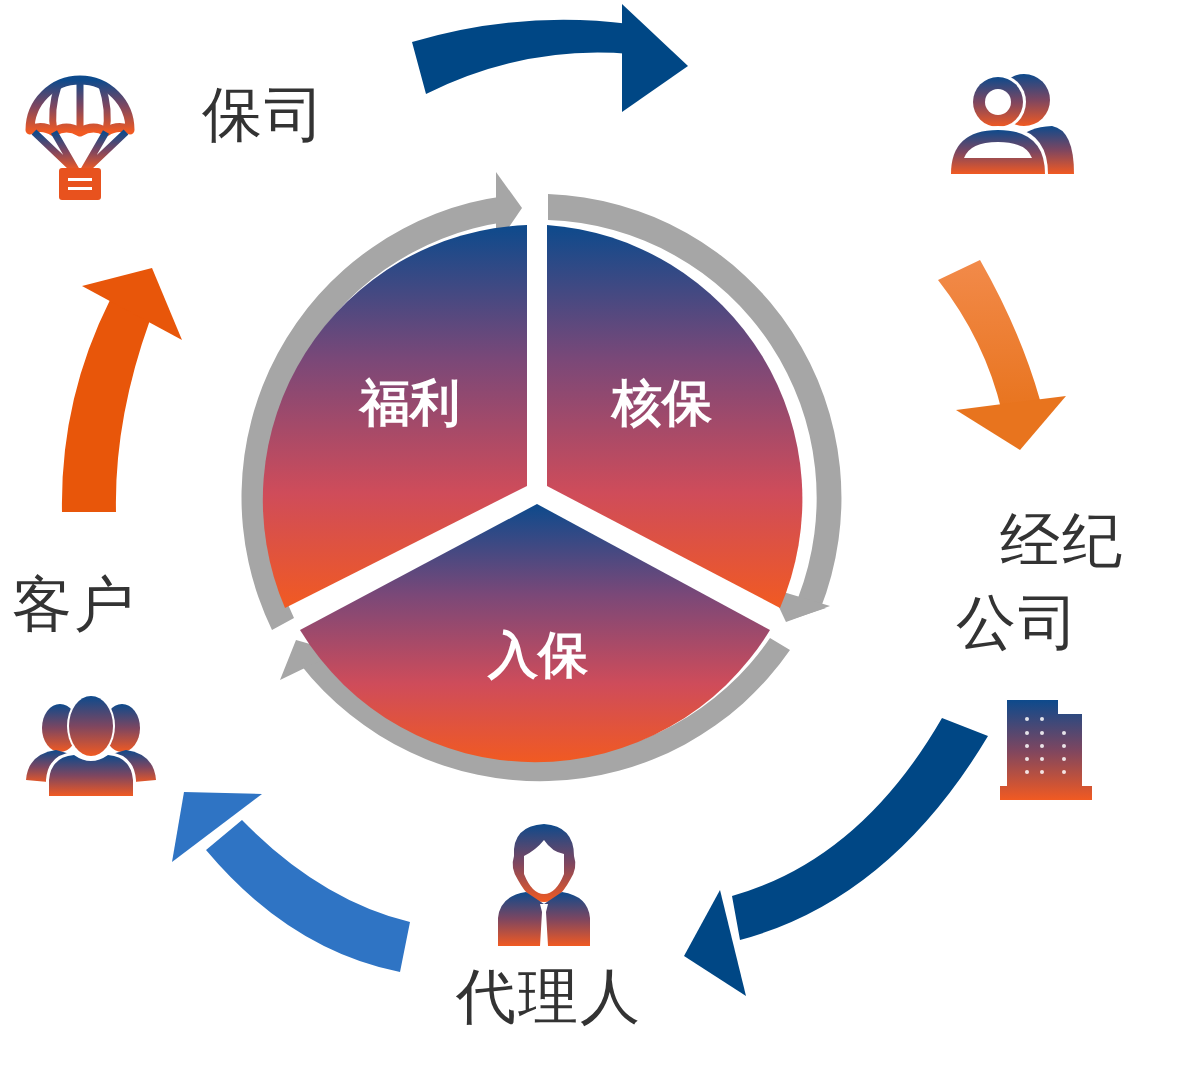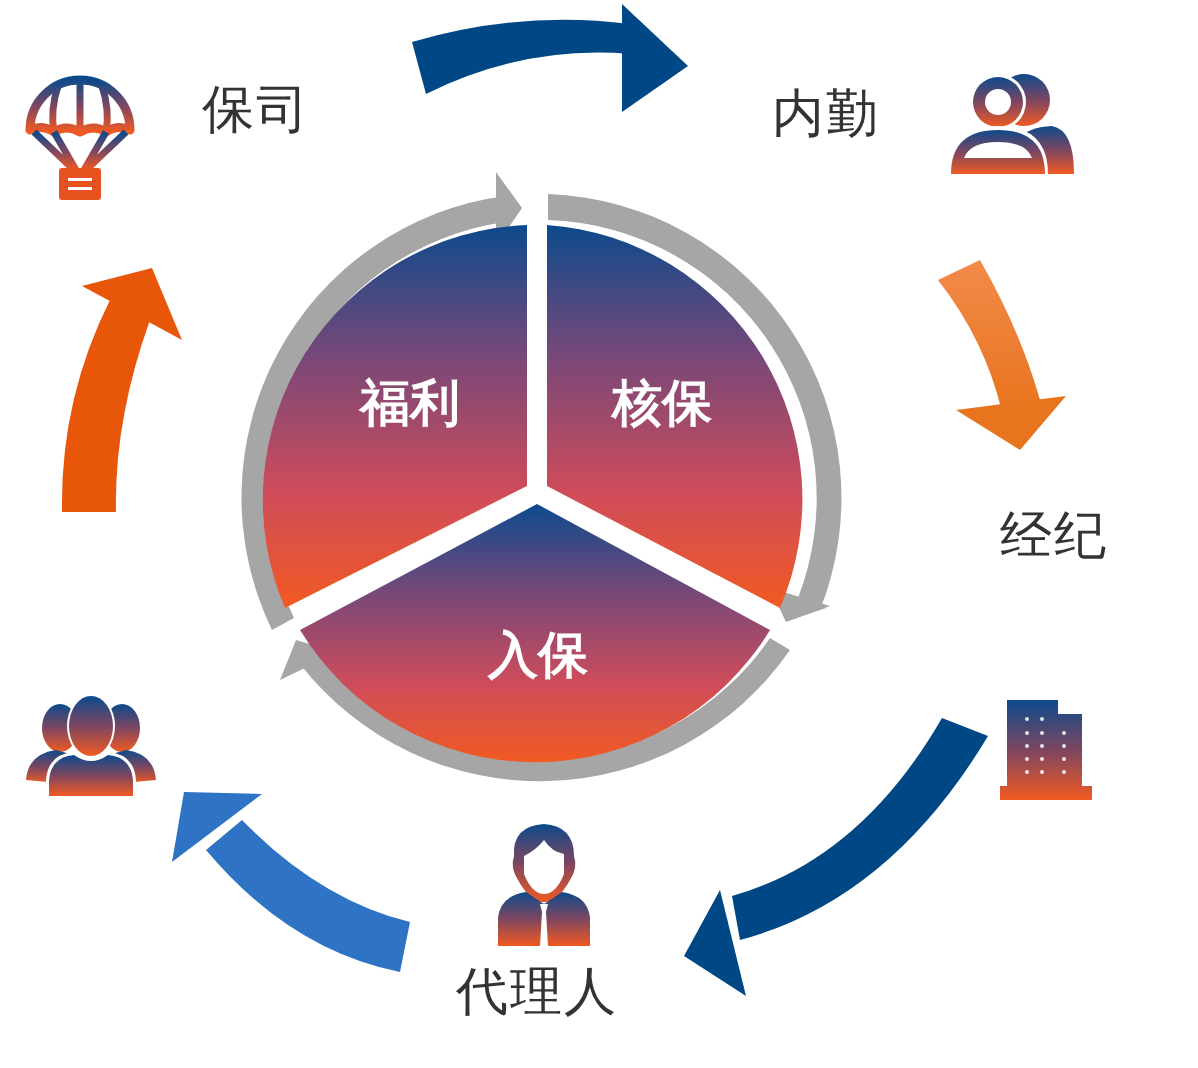--- a/index.html
+++ b/index.html
@@ -1,19 +1,19 @@
 <!DOCTYPE html>
 <html><head>
 <meta charset="utf-8">
 <style>
   html, body { margin: 0; padding: 0; background: #ffffff; }
   body { width: 1198px; height: 1068px; position: relative; overflow: hidden;
          font-family: "DejaVu Sans", "Liberation Sans", sans-serif; }
   #stage { position: absolute; left: 0; top: 0; width: 1198px; height: 1068px; }
-  .node-label { position: absolute; color: #333333; font-size: 52px; line-height: 1.15;
+  .node-label { position: absolute; color: #333333; font-size: 60px; line-height: 1.15;
                 letter-spacing: 2px; white-space: nowrap; }
   .seg-label { fill: #ffffff; font-size: 50px; font-weight: bold; text-anchor: middle;
                font-family: "DejaVu Sans", "Liberation Sans", sans-serif; }
 </style>
 </head>
 <body>
 
 <div id="stage">
 <svg width="1198" height="1068" viewBox="0 0 1198 1068" xmlns="http://www.w3.org/2000/svg">
   <defs>
@@ -140,16 +140,17 @@
     <path d="M 130 88 Q 128 62 100 58 L 86 62 L 86 92 Z" fill="url(#gradIcon)"></path>
     <ellipse cx="65" cy="34" rx="24" ry="32" fill="#ffffff"></ellipse>
     <ellipse cx="65" cy="34" rx="22" ry="30" fill="url(#gradIcon)"></ellipse>
     <path d="M 20 106 L 20 88 Q 22 62 48 60 Q 65 72 82 60 Q 108 62 110 88 L 110 106 Z" fill="#ffffff"></path>
     <path d="M 23 104 L 23 88 Q 25 65 48 63 Q 65 75 82 63 Q 105 65 107 88 L 107 104 Z" fill="url(#gradIcon)"></path>
   </g>
 </svg>
 
   
   <div class="node-label" style="left:202px; top:80px;">保司</div>
-  <div class="node-label" style="left:772px; top:84px;">内勤</div>
   <div class="node-label" style="left:956px; top:506px;margin-left:44px;">经纪</div>
+  <div class="node-label" style="left:956px; top:588px;">公司</div>
   <div class="node-label" style="left:456px; top:962px;">代理人</div>
+  <div class="node-label" style="left:12px; top:570px;">客户</div>
 </div>
 
 </body></html>

